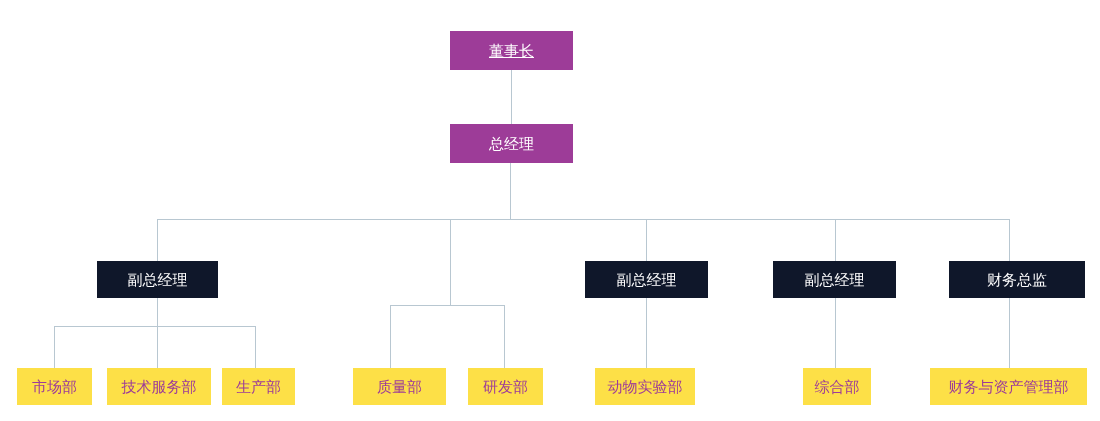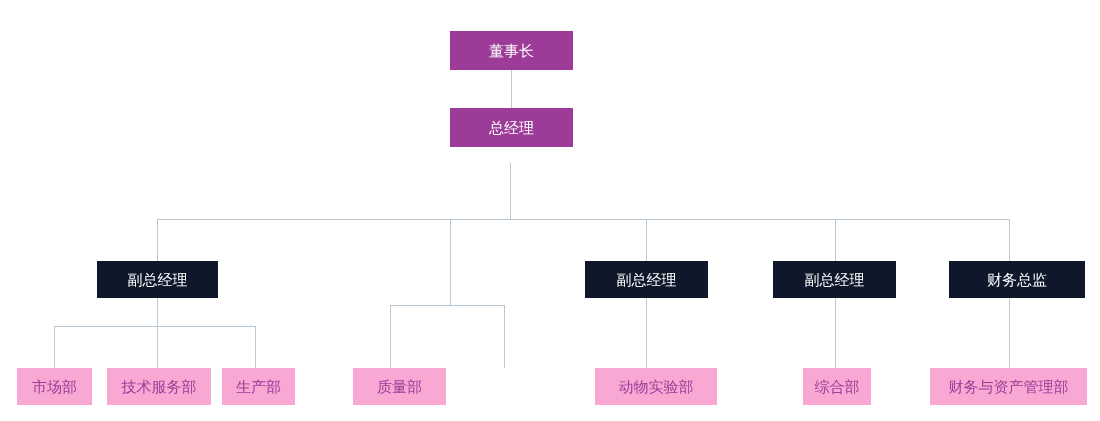--- a/index.html
+++ b/index.html
@@ -16,21 +16,21 @@
     display: flex;
     align-items: center;
     justify-content: center;
     font-size: 15px;
     line-height: 1;
     white-space: nowrap;
     box-sizing: border-box;
   }
   .lv-exec  { background: #9d3c98; color: #ffffff; }   
   .lv-mid   { background: #0f172a; color: #ffffff; }   
-  .lv-dept  { background: #f9a8d4; color: #9d3c98; }   
+  .lv-dept  { background: #fde047; color: #9d3c98; }   
   .line {
     position: absolute;
     background: #b8c7d1;
   }
 </style>
 </head>
 <body>
 
 <div class="canvas">
 
@@ -50,29 +50,30 @@
   <div class="line" style="left:255px; top:326px; width:1px; height:42px;"></div>
 
   <div class="line" style="left:390px; top:305px; width:115px; height:1px;"></div>
   <div class="line" style="left:390px; top:305px; width:1px; height:63px;"></div>
   <div class="line" style="left:504px; top:305px; width:1px; height:63px;"></div>
 
   <div class="line" style="left:646px; top:298px; width:1px; height:70px;"></div>
   <div class="line" style="left:835px; top:298px; width:1px; height:70px;"></div>
   <div class="line" style="left:1009px; top:298px; width:1px; height:70px;"></div>
 
-  <div class="node lv-exec" style="left:450px; top:31px; width:123px; height:39px;">董事长</div>
-  <div class="node lv-exec" style="left:450px; top:108px; width:123px; height:39px;">总经理</div>
+  <div class="node lv-exec" style="left:450px; top:31px; width:123px; height:39px;text-decoration:underline;">董事长</div>
+  <div class="node lv-exec" style="left:450px; top:124px; width:123px; height:39px;">总经理</div>
 
   <div class="node lv-mid" style="left:97px; top:261px; width:121px; height:37px;">副总经理</div>
   <div class="node lv-mid" style="left:585px; top:261px; width:123px; height:37px;">副总经理</div>
   <div class="node lv-mid" style="left:773px; top:261px; width:123px; height:37px;">副总经理</div>
   <div class="node lv-mid" style="left:949px; top:261px; width:136px; height:37px;">财务总监</div>
 
   <div class="node lv-dept" style="left:17px; top:368px; width:75px; height:37px;">市场部</div>
   <div class="node lv-dept" style="left:107px; top:368px; width:104px; height:37px;">技术服务部</div>
   <div class="node lv-dept" style="left:222px; top:368px; width:73px; height:37px;">生产部</div>
   <div class="node lv-dept" style="left:353px; top:368px; width:93px; height:37px;">质量部</div>
-  <div class="node lv-dept" style="left:595px; top:368px; width:122px; height:37px;">动物实验部</div>
+  <div class="node lv-dept" style="left:468px; top:368px; width:75px; height:37px;">研发部</div>
+  <div class="node lv-dept" style="left:595px; top:368px; width:100px; height:37px;">动物实验部</div>
   <div class="node lv-dept" style="left:803px; top:368px; width:68px; height:37px;">综合部</div>
   <div class="node lv-dept" style="left:930px; top:368px; width:157px; height:37px;">财务与资产管理部</div>
 
 </div>
 
 </body></html>

